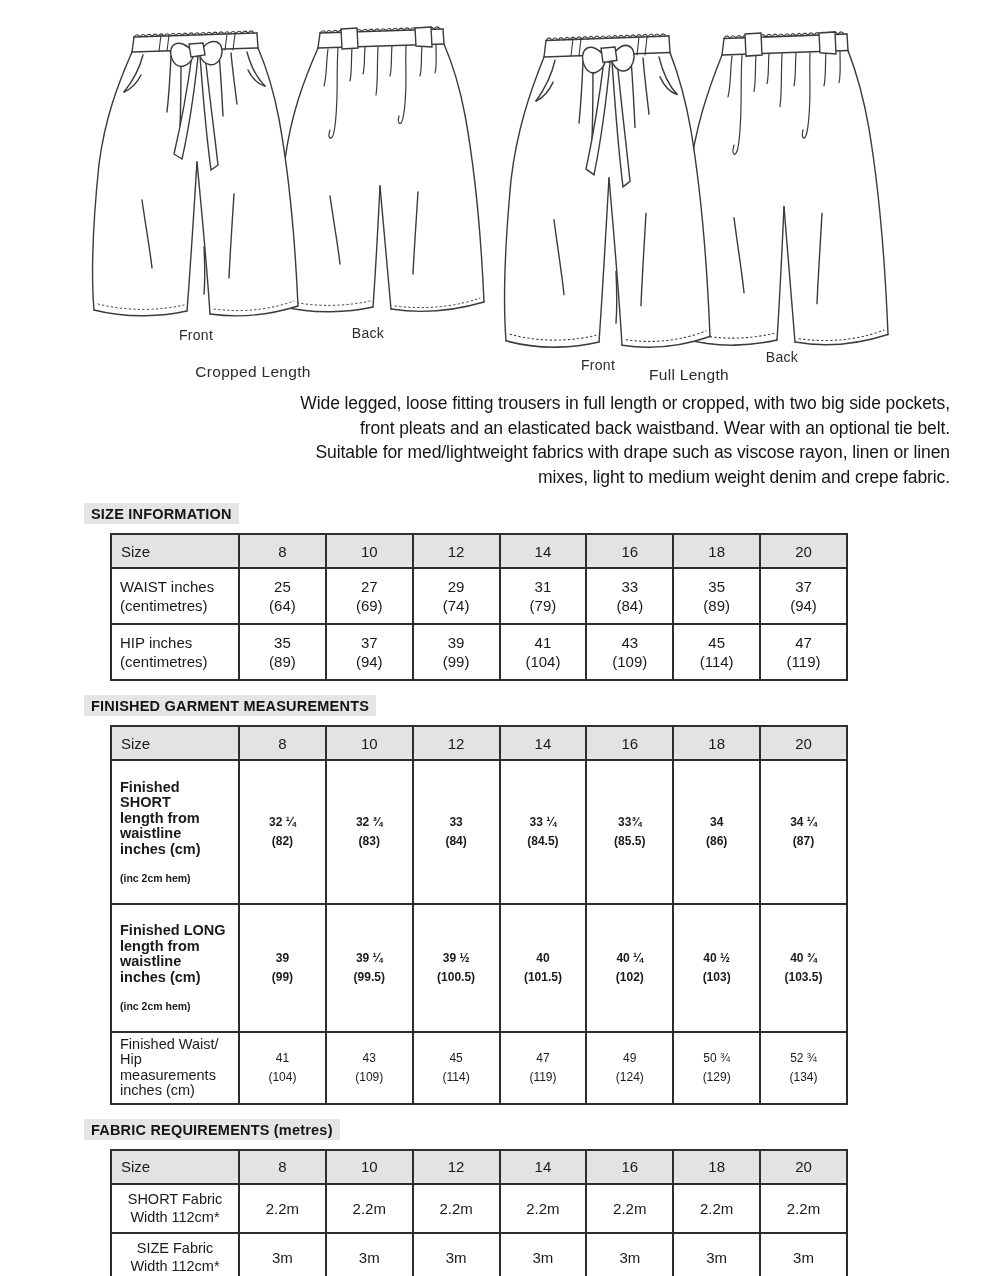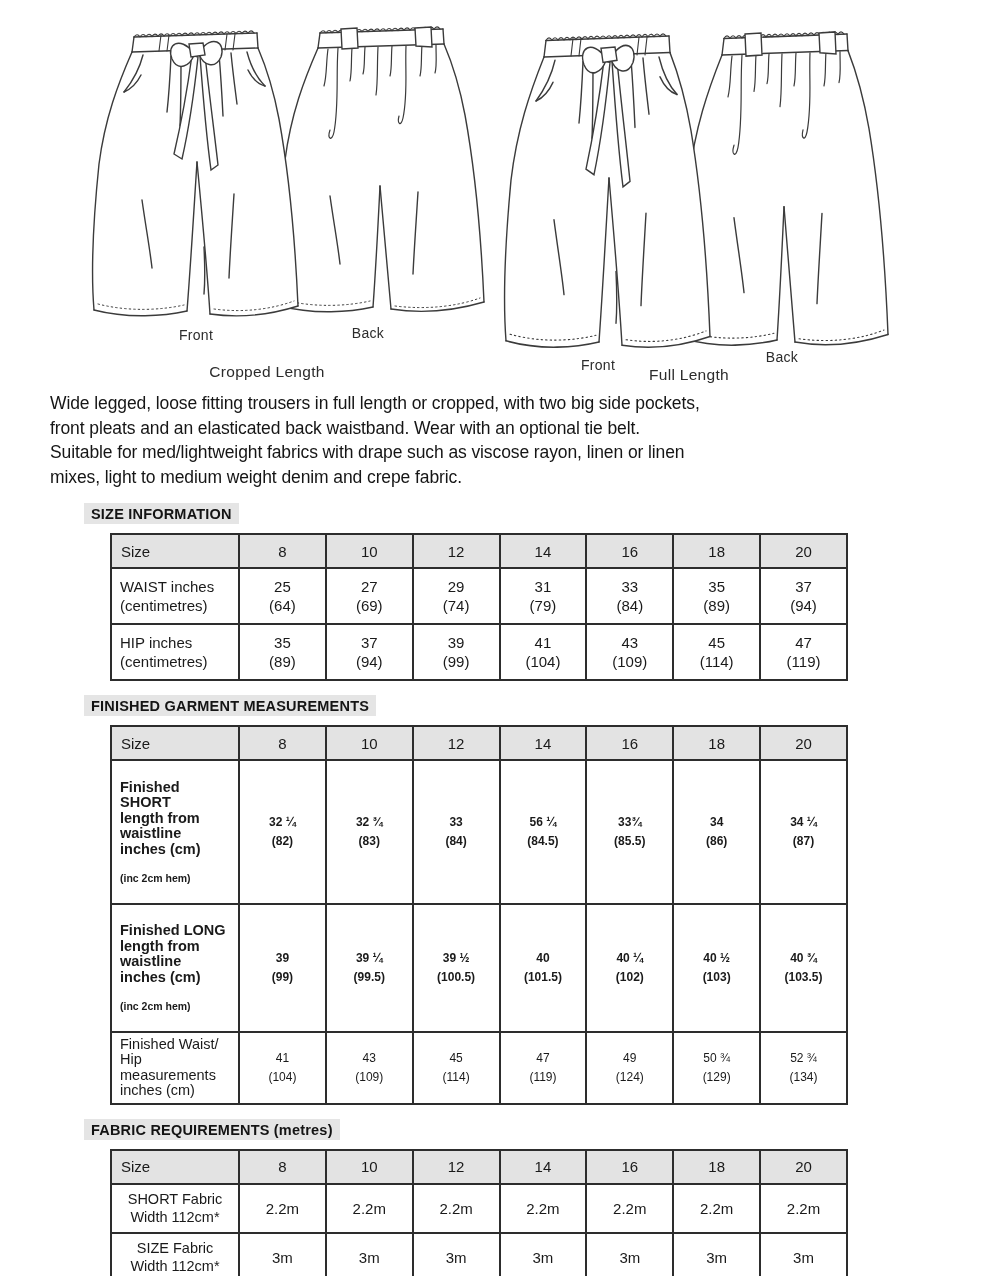--- a/index.html
+++ b/index.html
@@ -7,27 +7,27 @@
   .sheet{position:relative;width:1000px;height:1276px;background:#fff;overflow:hidden;}
 
   
   .illos{position:relative;width:1000px;height:386px;}
   .illos svg{position:absolute;left:0;top:0;}
   .illo-label{position:absolute;color:#2c2c2c;text-align:center;}
   .lbl-view{font-size:14px;letter-spacing:.3px;}
   .lbl-caption{font-size:15.5px;letter-spacing:.3px;}
   .lbl-front-cropped{left:156px;top:327px;width:80px;}
   .lbl-back-cropped{left:328px;top:325px;width:80px;}
-  .lbl-caption-cropped{left:182px;top:363px;width:170px;}
+  .lbl-caption-cropped{left:168px;top:363px;width:170px;}
   .lbl-front-full{left:558px;top:357px;width:80px;}
   .lbl-back-full{left:742px;top:349px;width:80px;}
   .lbl-caption-full{left:604px;top:366px;width:170px;}
 
   
-  .desc{width:900px;margin:5px auto 0;text-align:left;font-size:17.5px;
+  .desc{width:900px;margin:5px auto 0;text-align:right;font-size:17.5px;
         line-height:24.5px;letter-spacing:-0.1px;color:#151515;}
 
   
   .section{margin:14px 0 0 84px;}
   .section-heading{display:inline-block;background:#e5e5e5;color:#141414;
         font-weight:bold;font-size:14.5px;padding:3px 7px 2px;letter-spacing:.2px;}
 
   
   table{border-collapse:collapse;table-layout:fixed;width:738px;
         margin:9px 0 4px 110px;background:#fff;}
@@ -247,21 +247,21 @@
 waistline
 inches (cm)</div>
           <div class="cell-note">(inc 2cm hem)</div>
         </td>
         <td>32 ¼
 (82)</td>
         <td>32 ¾
 (83)</td>
         <td>33
 (84)</td>
-        <td>56 ¼
+        <td>33 ¼
 (84.5)</td>
         <td>33¾
 (85.5)</td>
         <td>34
 (86)</td>
         <td>34 ¼
 (87)</td>
       </tr>
       <tr class="r-long">
         <td class="row-label">

